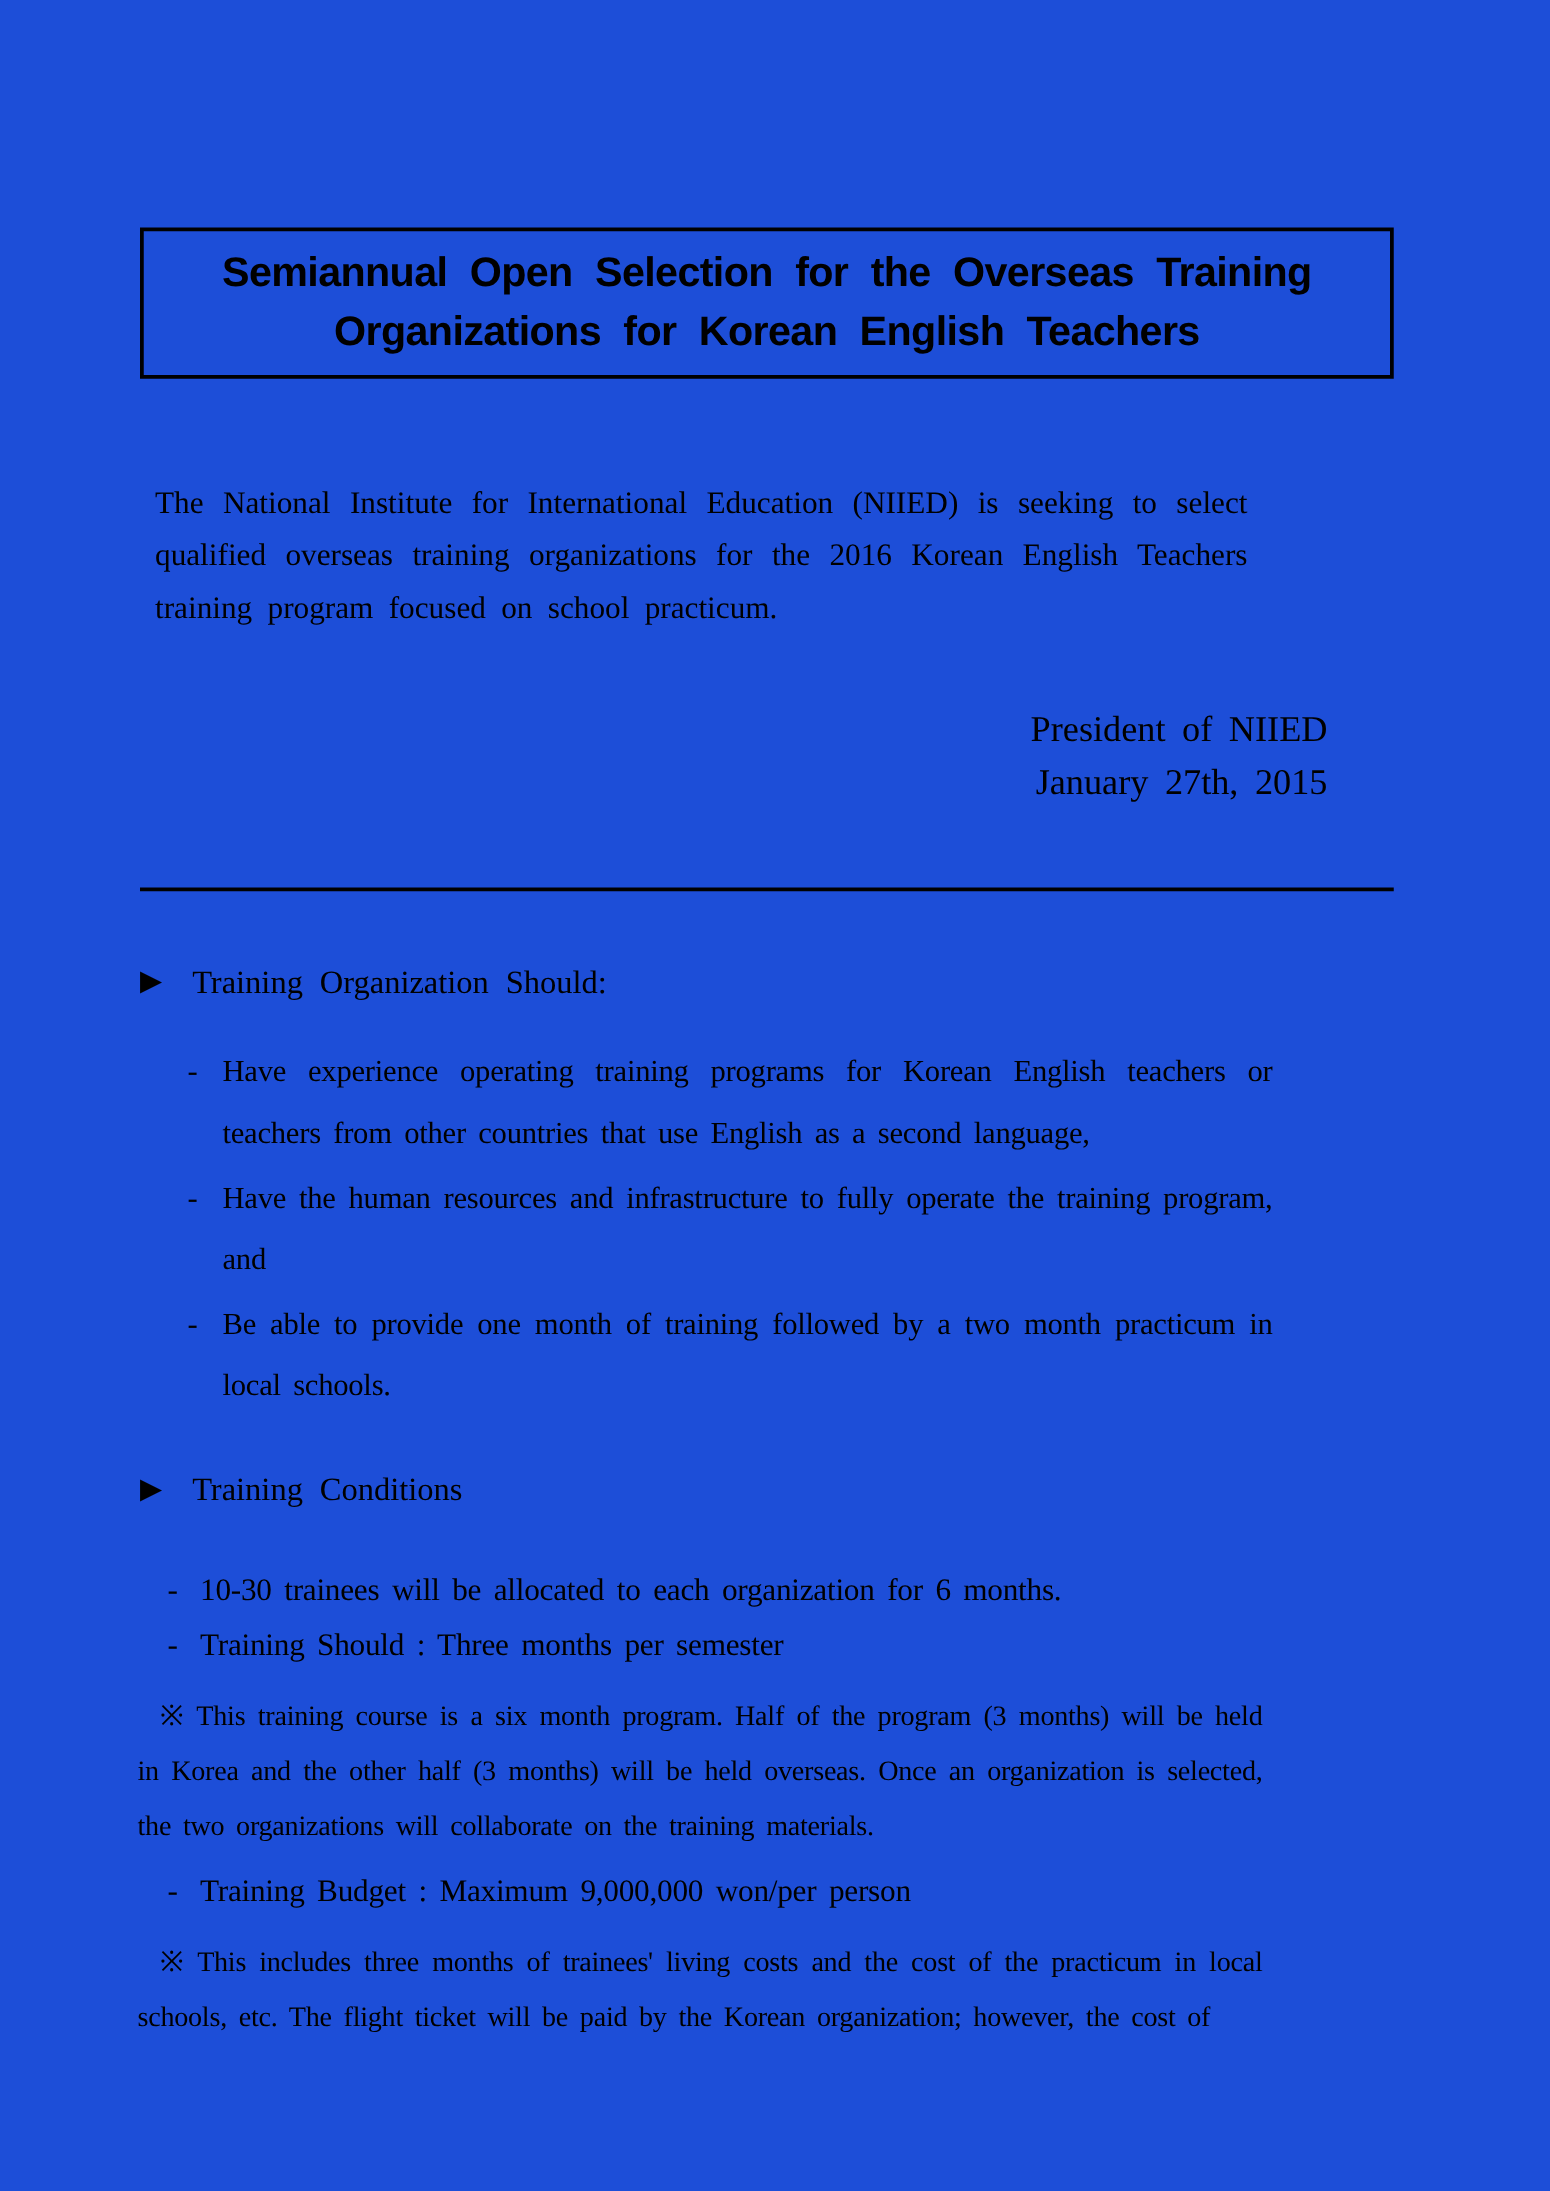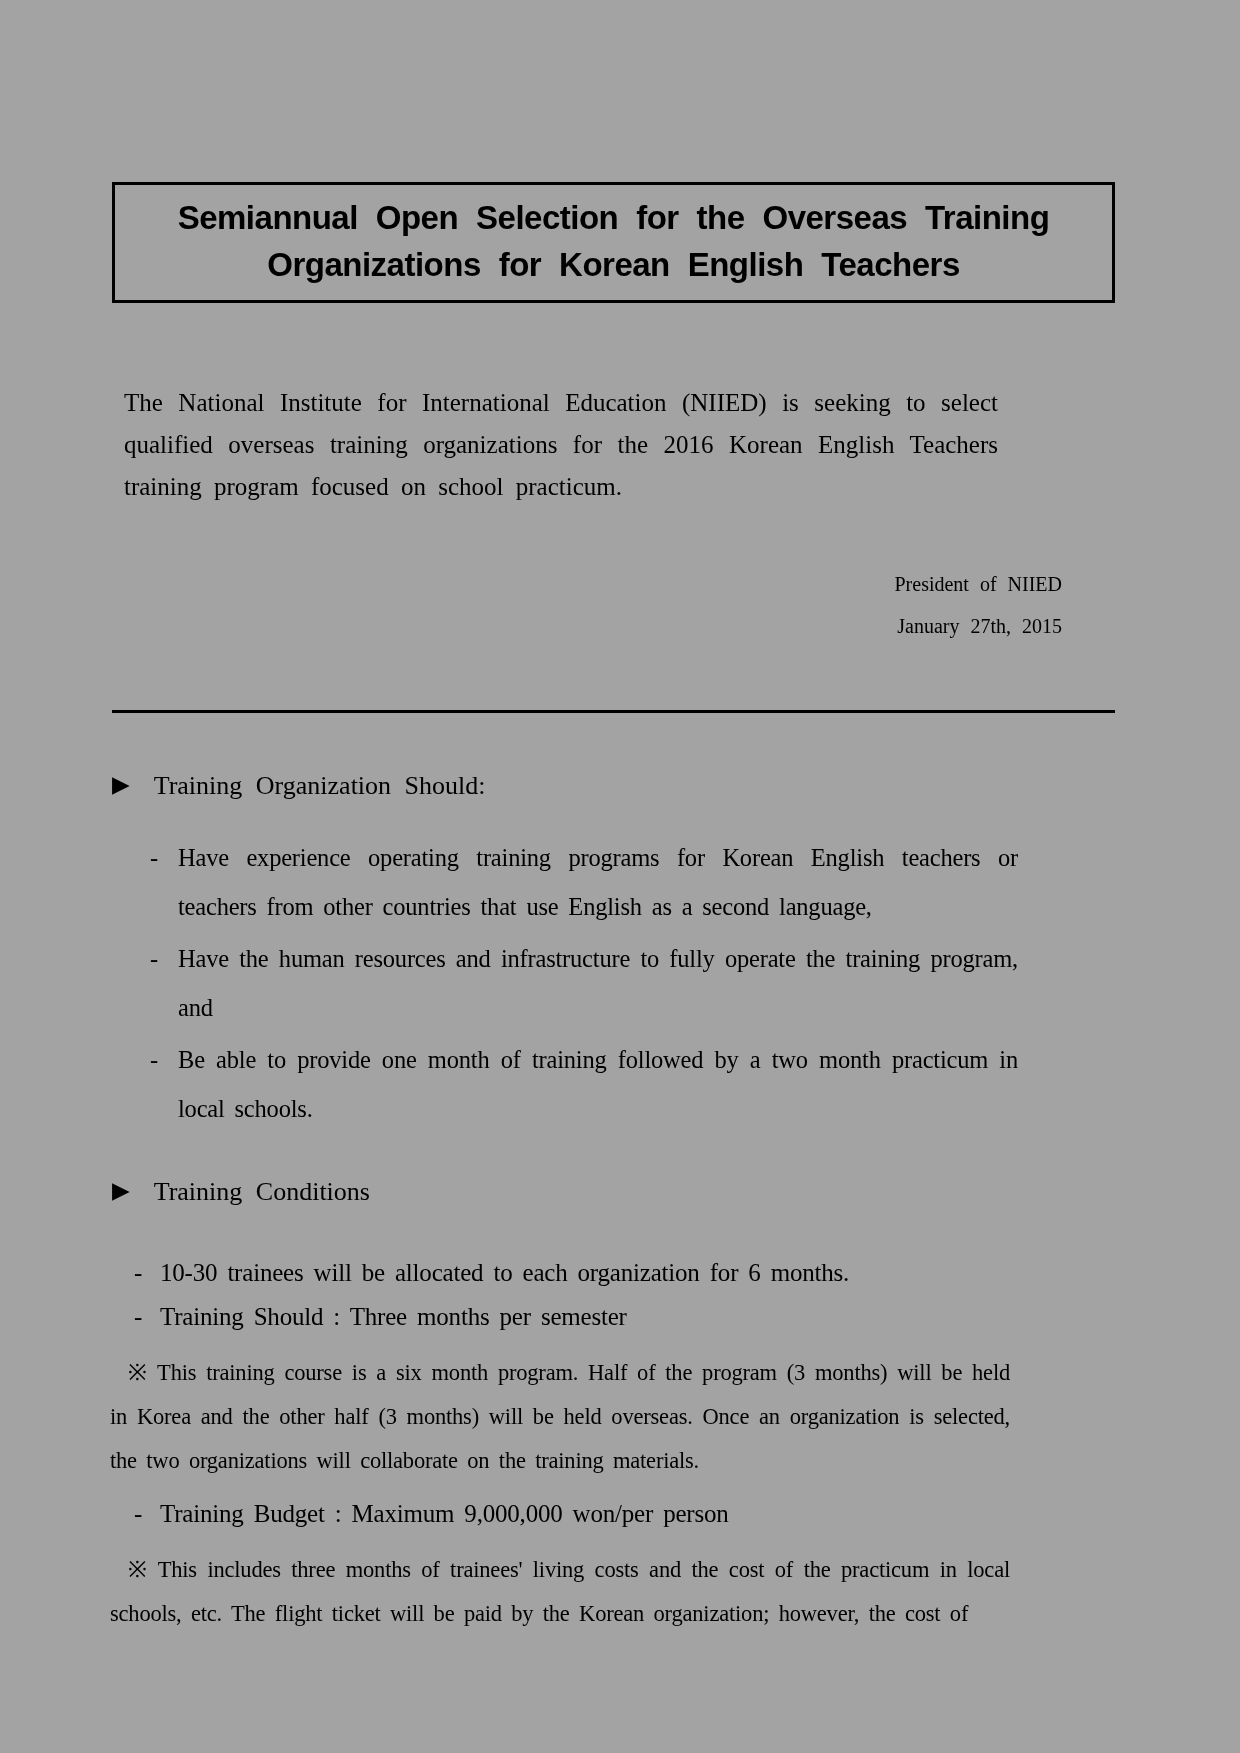--- a/index.html
+++ b/index.html
@@ -1,20 +1,20 @@
 <!DOCTYPE html>
 <html><head>
 <meta charset="utf-8">
 <style>
   html, body { margin: 0; padding: 0; background: #ffffff; }
   .page {
     position: relative;
     width: 1240px;
     height: 1753px;
-    background: #a3a3a3;
+    background: #1d4ed8;
     color: #000000;
     font-family: "Liberation Serif", serif;
     overflow: hidden;
   }
 
   .title-box {
     position: absolute;
     left: 112px;
     top: 182px;
     width: 1003px;
@@ -41,21 +41,21 @@
     text-align: justify;
     word-spacing: 6px;
   }
 
   .signature {
     position: absolute;
     right: 178px;
     top: 563px;
     margin: 0;
     text-align: right;
-    font-size: 20px;
+    font-size: 29px;
     line-height: 42px;
     word-spacing: 6px;
   }
 
   .rule {
     position: absolute;
     left: 112px;
     top: 710px;
     width: 1003px;
     height: 3px;

